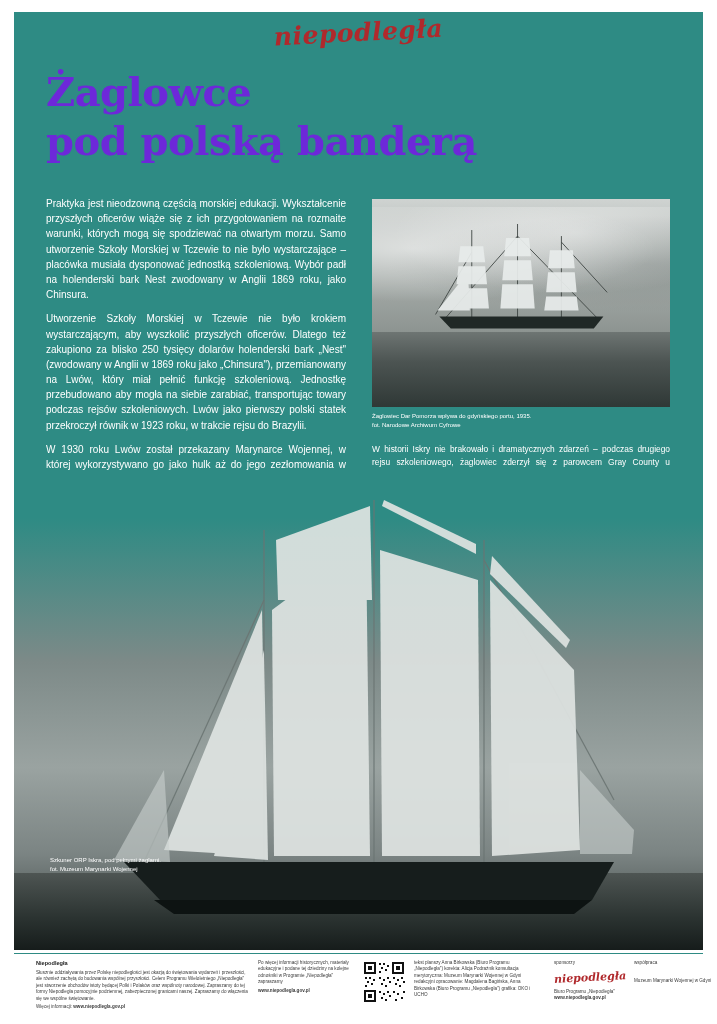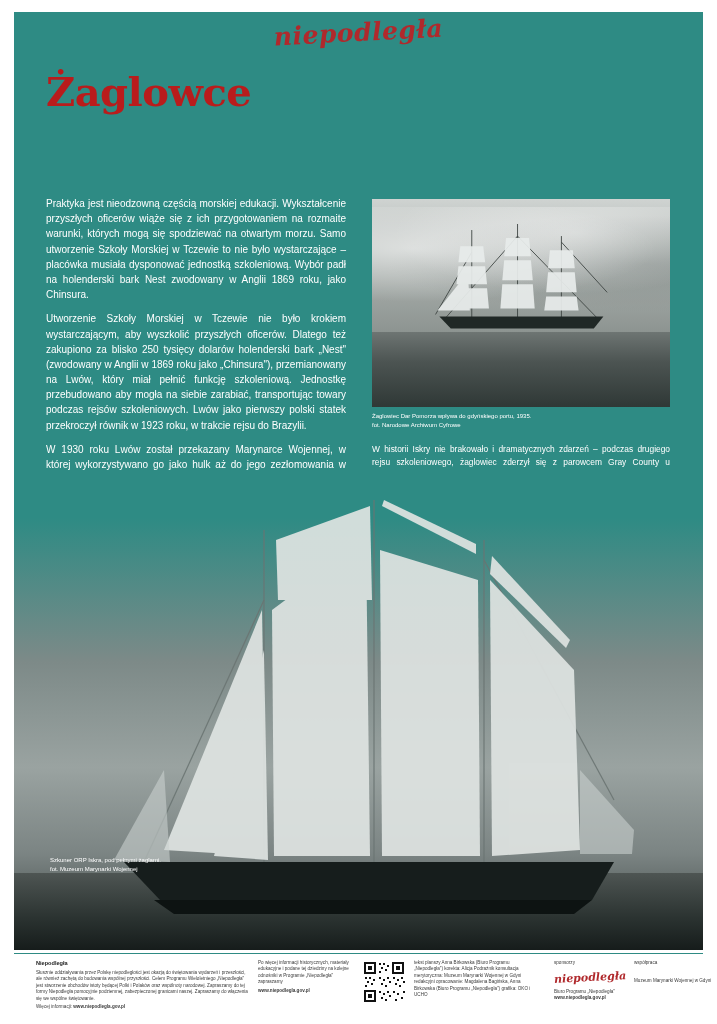--- a/index.html
+++ b/index.html
@@ -35,21 +35,21 @@
   }
   
   .title {
     position: absolute;
     left: 46px; top: 68px;
     width: 520px;
     font-family: "DejaVu Serif", serif;
     font-weight: bold;
     font-size: 40px;
     line-height: 1.22;
-    color: #b91c1c;
+    color: #6d28d9;
     letter-spacing: -0.5px;
   }
   
   .col-left {
     position: absolute;
     left: 46px; top: 196px;
     width: 300px;
     color: #ffffff;
     font-size: 10px;
     line-height: 1.52;
@@ -167,20 +167,21 @@
 <body>
 
 <div id="poster">
 
   <div class="teal-panel"></div>
 
   <div class="logo-script">niepodległa</div>
 
   <div class="title">
     <div>Żaglowce</div>
+    <div>pod polską banderą</div>
   </div>
 
   <div class="col-left">
     <p>Praktyka jest nieodzowną częścią morskiej edukacji. Wykształcenie przyszłych oficerów wiąże się z ich przygotowaniem na rozmaite warunki, których mogą się spodziewać na otwartym morzu. Samo utworzenie Szkoły Morskiej w Tczewie to nie było wystarczające – placówka musiała dysponować jednostką szkoleniową. Wybór padł na holenderski bark Nest zwodowany w Anglii 1869 roku, jako Chinsura.</p>
     <p>Utworzenie Szkoły Morskiej w Tczewie nie było krokiem wystarczającym, aby wyszkolić przyszłych oficerów. Dlatego też zakupiono za blisko 250 tysięcy dolarów holenderski bark „Nest" (zwodowany w Anglii w 1869 roku jako „Chinsura"), przemianowany na Lwów, który miał pełnić funkcję szkoleniową. Jednostkę przebudowano aby mogła na siebie zarabiać, transportując towary podczas rejsów szkoleniowych. Lwów jako pierwszy polski statek przekroczył równik w 1923 roku, w trakcie rejsu do Brazylii.</p>
     <p>W 1930 roku Lwów został przekazany Marynarce Wojennej, w której wykorzystywano go jako hulk aż do jego zezłomowania w 1958 roku, a jako żaglowiec ćwiczebny dla Szkoły Morskiej zastąpił go Dar Pomorza – również mający swoje lata (zwodowano go w 1909). Fregata została zakupiona za 7 tysięcy funtów – na tę kwotę złożyły się także datki społeczeństwa Pomorza, stąd nowa nazwa żaglowca. Po odnowieniu dzielnie służyła jako statek szkoleniowy dla przyszłych oficerów marynarki handlowej. Po zakończeniu służby morskiej w 1982 roku jednostka została zamieniona na muzeum – stoi przycumowana w Gdyni i jest udostępniona dla zwiedzających.</p>
   </div>
 
   <div class="col-left-lower">
     <p>Przyszli oficerowie szkolący się w Oficerskiej Szkole MW odbywali praktyki i szkolenia na transportowcach OORP Wilja i Warta. W 1926 roku zakupiono również trzymasztowy szkuner St. Blanc, który na tle pozostałych polskich jednostek był zupełnie nowy, bowiem zwodowano go w 1917 roku. 6 maja 1928 roku szkuner stał się oficjalnie jednostką polską – podniesiono banderę i nazwano ORP Iskra.</p>

